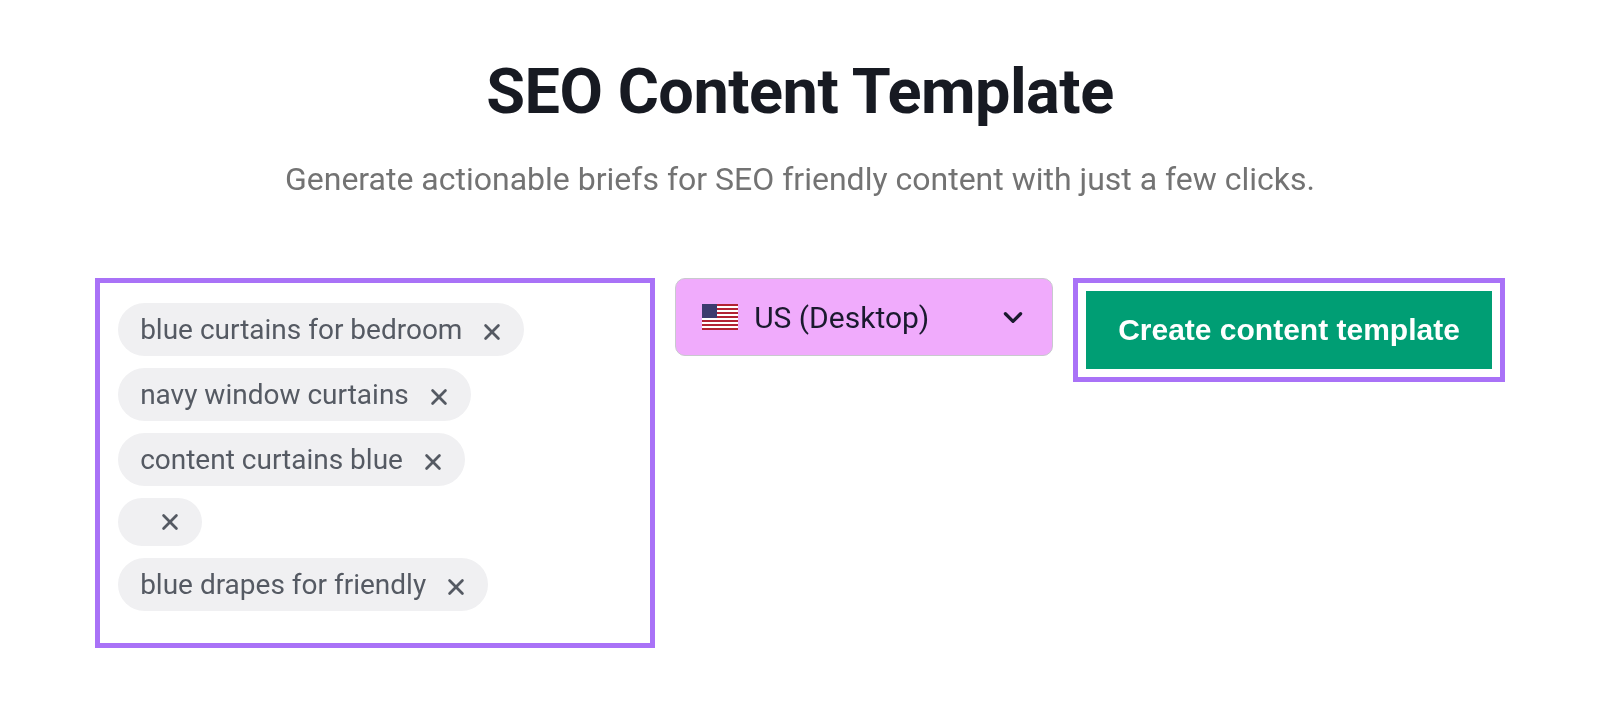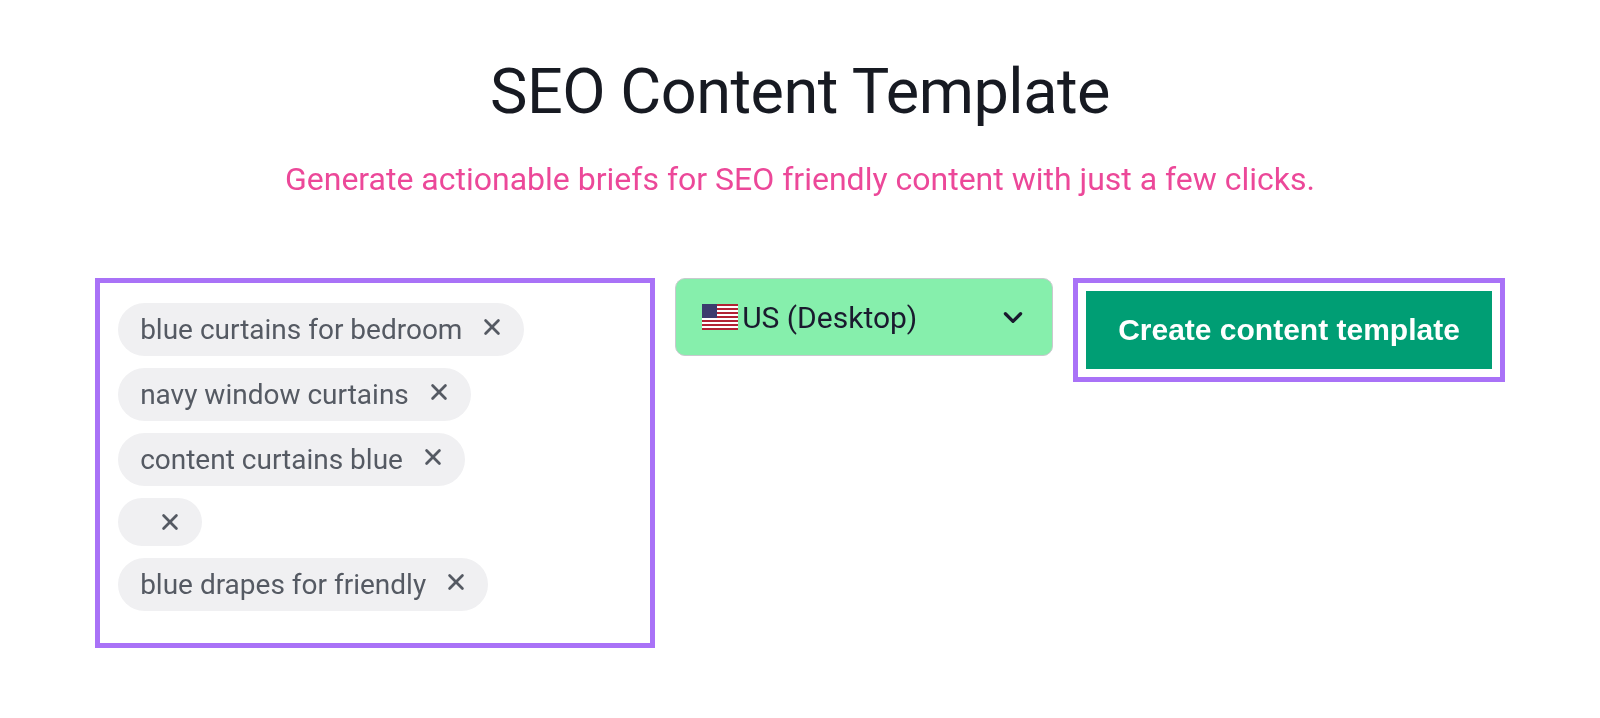--- a/index.html
+++ b/index.html
@@ -12,48 +12,48 @@
   }
   .container {
     width: 100%;
     padding-top: 55px;
     display: flex;
     flex-direction: column;
     align-items: center;
   }
   .title {
     font-size: 63px;
-    font-weight: 400;
+    font-weight: 700;
     color: #171a22;
     letter-spacing: -0.5px;
     text-align: center;
   }
   .subtitle {
     margin-top: 32px;
     font-size: 32px;
     font-weight: 400;
-    color: #ec4899;
+    color: #737373;
     text-align: center;
   }
   .form-row {
     margin-top: 80px;
     display: flex;
     align-items: flex-start;
     gap: 20px;
   }
   .keywords-box {
     border: 5px solid #a972f7;
     padding: 14px 14px 20px 14px;
     width: 560px;
     min-height: 370px;
     background: #fff;
   }
   .chip {
     display: inline-flex;
-    align-items: flex-start;
+    align-items: flex-end;
     background: #f0f0f2;
     border-radius: 999px;
     padding: 10px 18px 10px 22px;
     margin: 6px 4px;
     cursor: default;
   }
   .chip-label {
     font-size: 28px;
     color: #555a63;
     font-weight: 400;
@@ -70,23 +70,23 @@
   }
   .chip-close svg { width: 22px; height: 22px; }
   .locale-select {
     border: 1.5px solid #c8c9ce;
     border-radius: 10px;
     height: 78px;
     width: 378px;
     display: flex;
     align-items: center;
     padding: 0 26px;
-    background: #86efac;
+    background: #f0abfc;
     cursor: pointer;
-    gap: 4px;
+    gap: 16px;
   }
   .flag {
     width: 36px;
     height: 26px;
     display: inline-block;
     position: relative;
     overflow: hidden;
     flex-shrink: 0;
   }
   .flag svg { width: 100%; height: 100%; display: block; }

